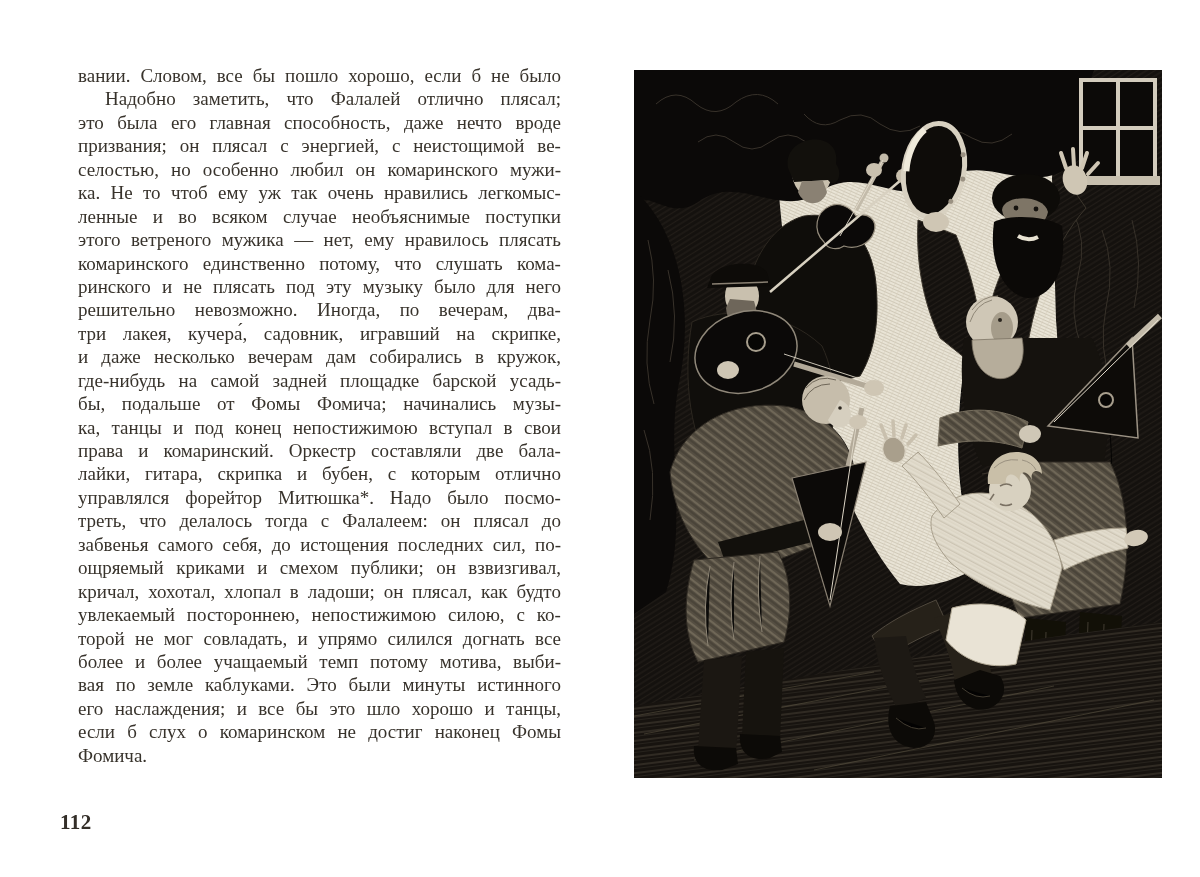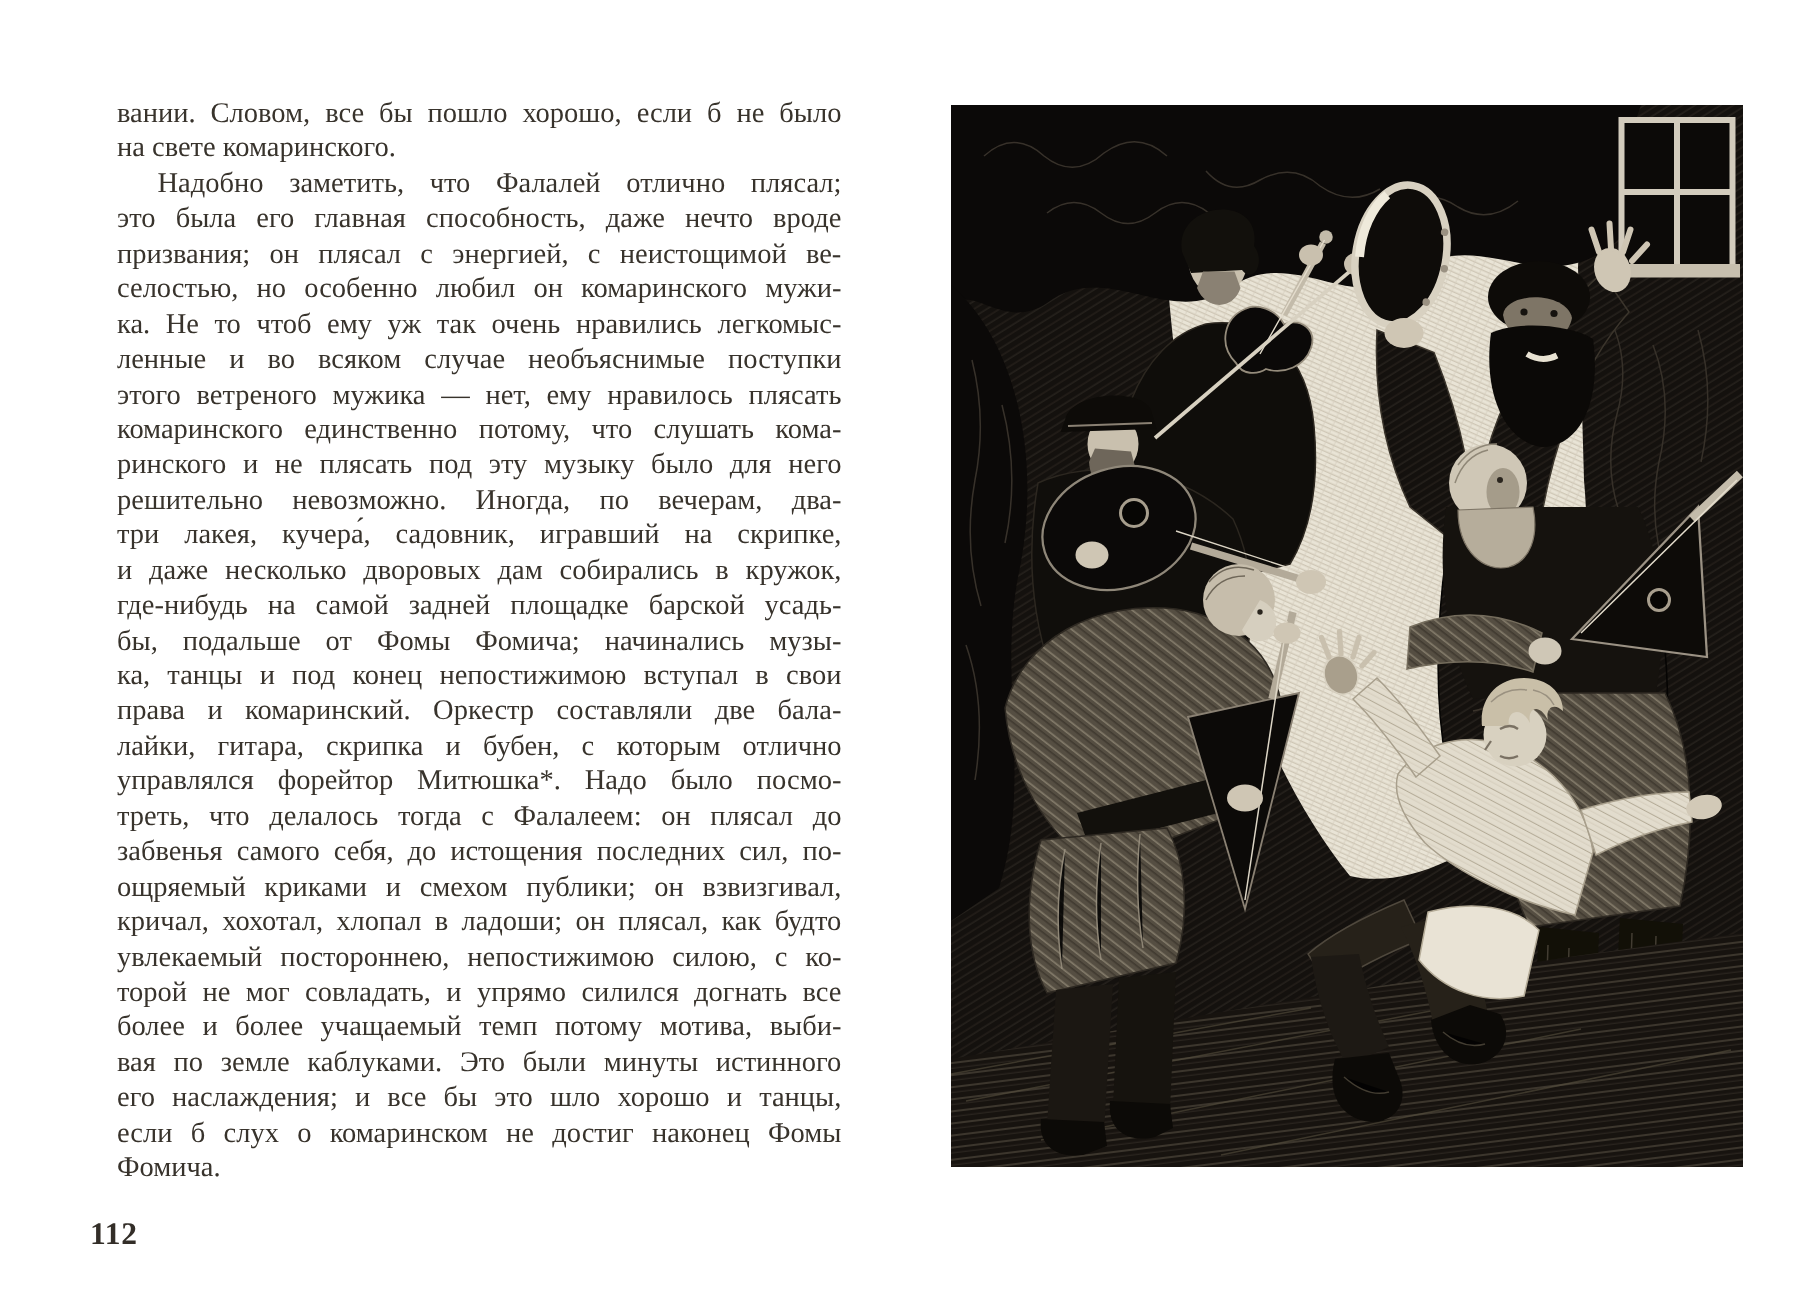--- a/index.html
+++ b/index.html
@@ -35,21 +35,20 @@
         <span>Словом,</span>
         <span>все</span>
         <span>бы</span>
         <span>пошло</span>
         <span>хорошо,</span>
         <span>если</span>
         <span>б</span>
         <span>не</span>
         <span>было</span>
       </div>
-      <div class="line end">на свете комаринского.</div>
       <div class="line indent">
         <span>Надобно</span>
         <span>заметить,</span>
         <span>что</span>
         <span>Фалалей</span>
         <span>отлично</span>
         <span>плясал;</span>
       </div>
       <div class="line">
         <span>это</span>
@@ -145,21 +144,21 @@
         <span>кучера́,</span>
         <span>садовник,</span>
         <span>игравший</span>
         <span>на</span>
         <span>скрипке,</span>
       </div>
       <div class="line">
         <span>и</span>
         <span>даже</span>
         <span>несколько</span>
-        <span>дворовых</span>
+        <span>вечерам</span>
         <span>дам</span>
         <span>собирались</span>
         <span>в</span>
         <span>кружок,</span>
       </div>
       <div class="line">
         <span>где-нибудь</span>
         <span>на</span>
         <span>самой</span>
         <span>задней</span>

